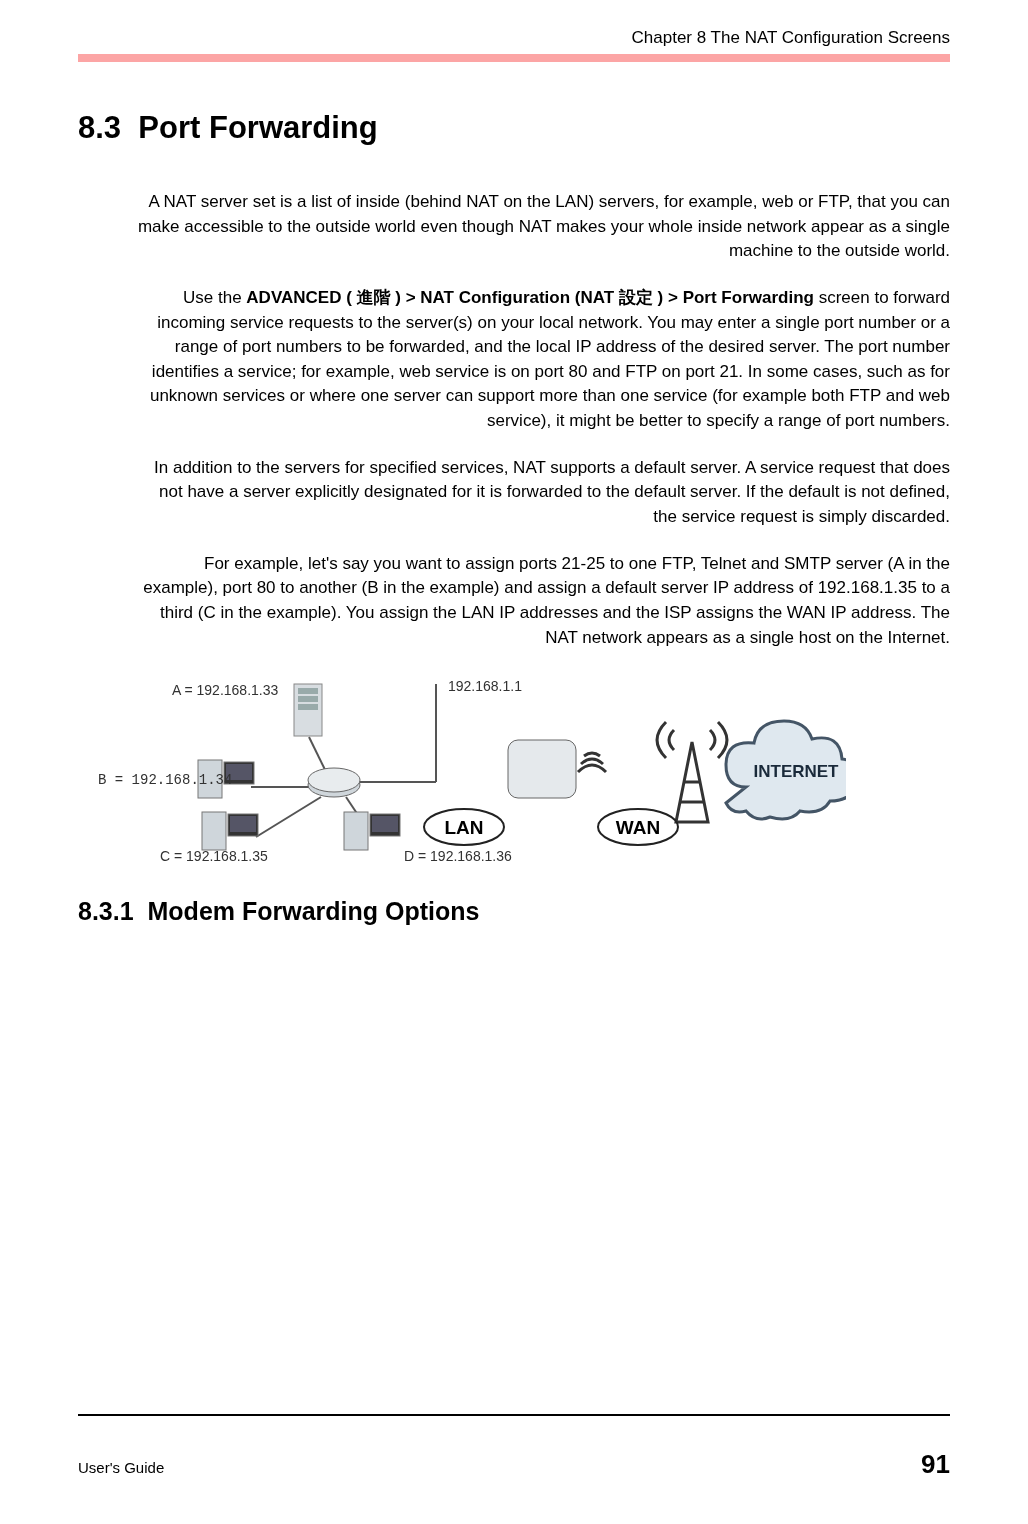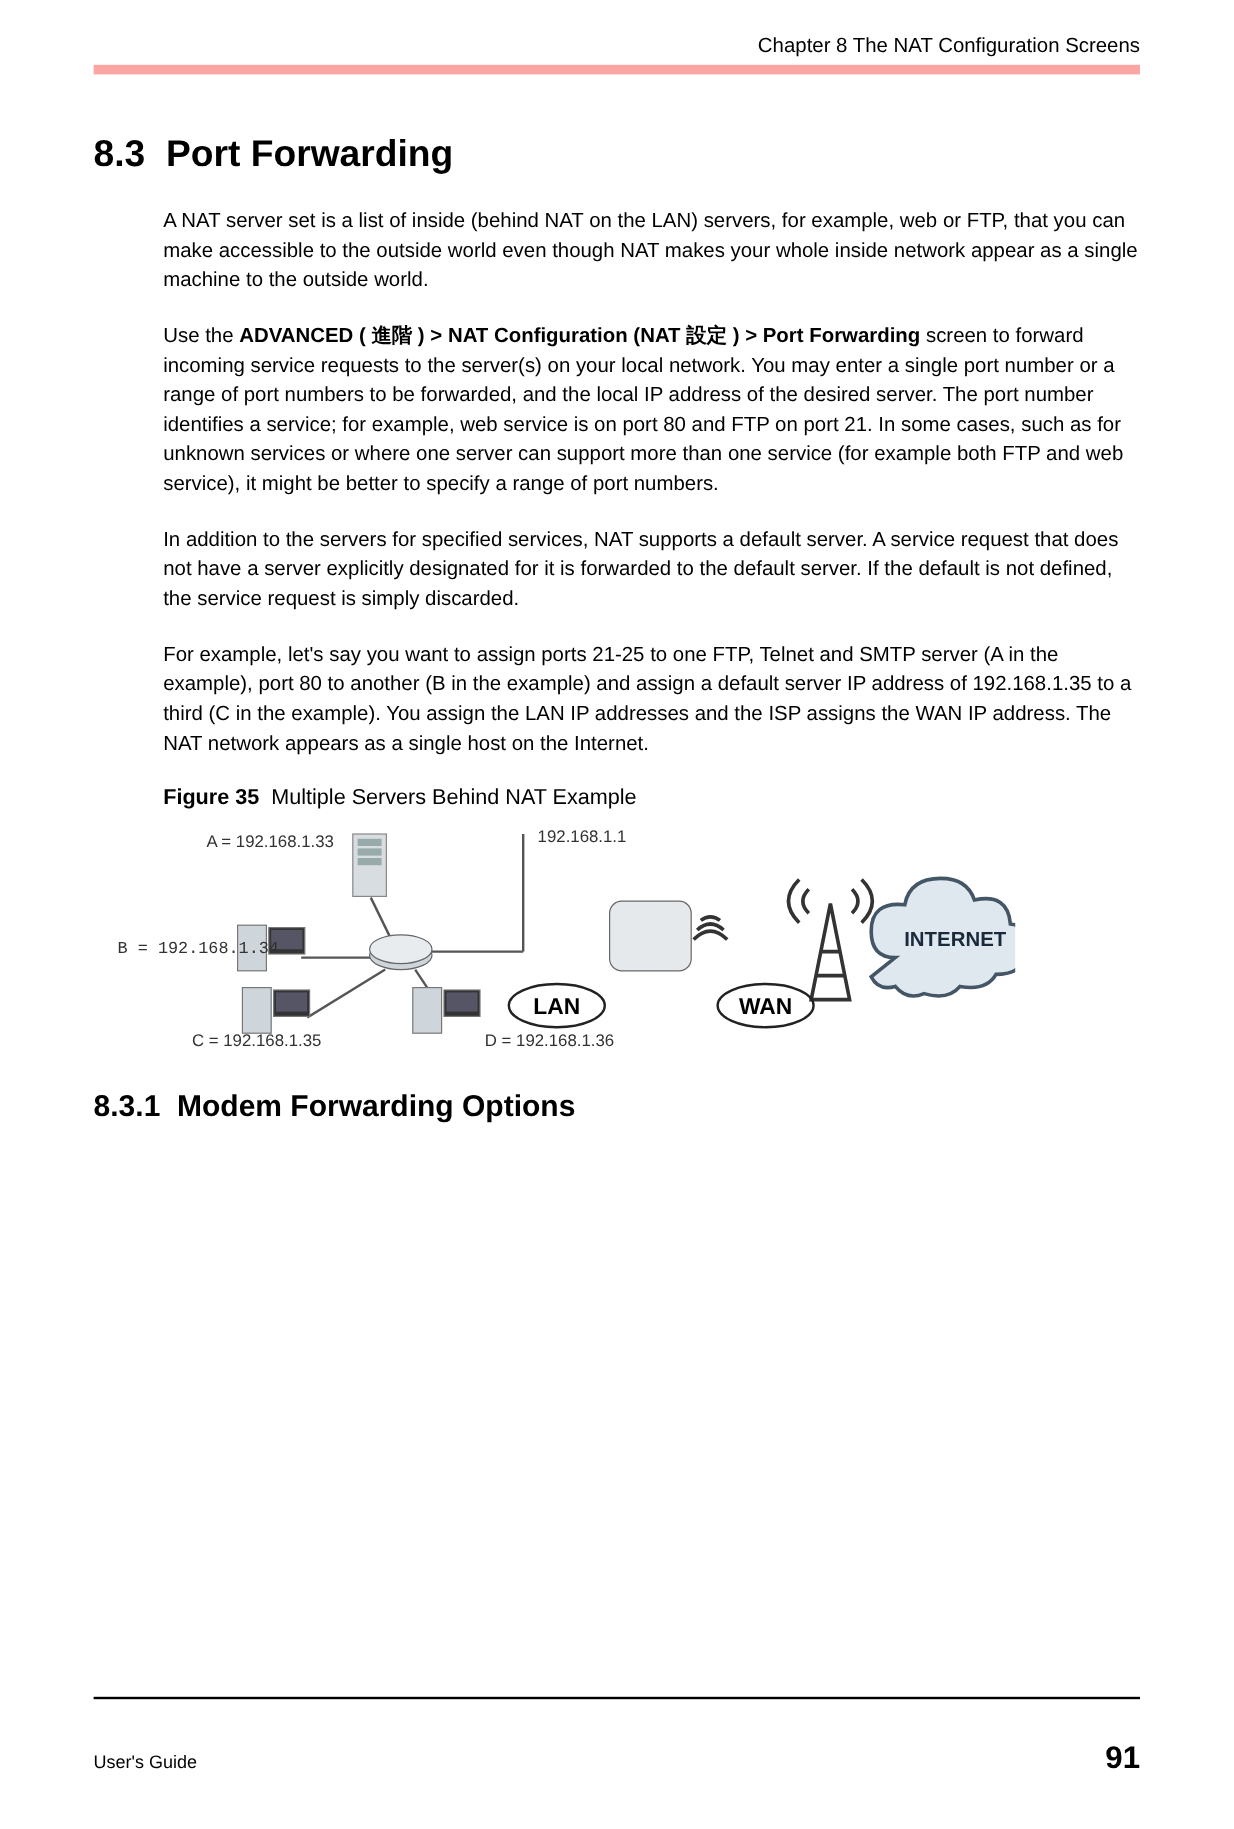--- a/index.html
+++ b/index.html
@@ -20,24 +20,25 @@
       font-family: Arial, Helvetica, sans-serif;
       font-size: 17px;
     }
     .content {
       padding-top: 48px;
     }
     .h2 {
       font-family: Arial, Helvetica, sans-serif;
       font-size: 31px;
       font-weight: bold;
-      margin-bottom: 26px;
+      margin-bottom: 44px;
     }
     .section-body {
       margin-left: 58px;
+      text-align: right;
     }
     .para {
       font-size: 17px;
       line-height: 1.45;
       margin-bottom: 22px;
     }
     .bold { font-weight: bold; }
     .fig-label {
       font-family: Arial, Helvetica, sans-serif;
       font-size: 18px;
@@ -97,23 +98,20 @@
     <p class="para">A NAT server set is a list of inside (behind NAT on the LAN) servers, for example, web or FTP, that you can make accessible to the outside world even though NAT makes your whole inside network appear as a single machine to the outside world.</p>
 
     <p class="para">
       <span>Use the </span><span class="bold">ADVANCED ( 進階 ) &gt; NAT Configuration (NAT 設定 ) &gt; Port Forwarding</span><span> screen to forward incoming service requests to the server(s) on your local network. You may enter a single port number or a range of port numbers to be forwarded, and the local IP address of the desired server. The port number identifies a service; for example, web service is on port 80 and FTP on port 21. In some cases, such as for unknown services or where one server can support more than one service (for example both FTP and web service), it might be better to specify a range of port numbers.</span>
     </p>
 
     <p class="para">In addition to the servers for specified services, NAT supports a default server. A service request that does not have a server explicitly designated for it is forwarded to the default server. If the default is not defined, the service request is simply discarded.</p>
 
     <p class="para">For example, let's say you want to assign ports 21-25 to one FTP, Telnet and SMTP server (A in the example), port 80 to another (B in the example) and assign a default server IP address of 192.168.1.35 to a third (C in the example). You assign the LAN IP addresses and the ISP assigns the WAN IP address. The NAT network appears as a single host on the Internet.</p>
 
-    <div class="fig-label">
-      <span class="fig-num">Figure 35</span><span>Multiple Servers Behind NAT Example</span>
-    </div>
 
     <div class="figure">
       <svg width="710" height="195" viewBox="0 0 710 195">
 
         <g stroke="#555" stroke-width="2" fill="none">
           <line x1="173" y1="65" x2="195" y2="110"></line>
           <line x1="115" y1="115" x2="180" y2="115"></line>
           <line x1="120" y1="165" x2="185" y2="125"></line>
           <line x1="230" y1="155" x2="210" y2="125"></line>
           <line x1="218" y1="110" x2="300" y2="110"></line>

